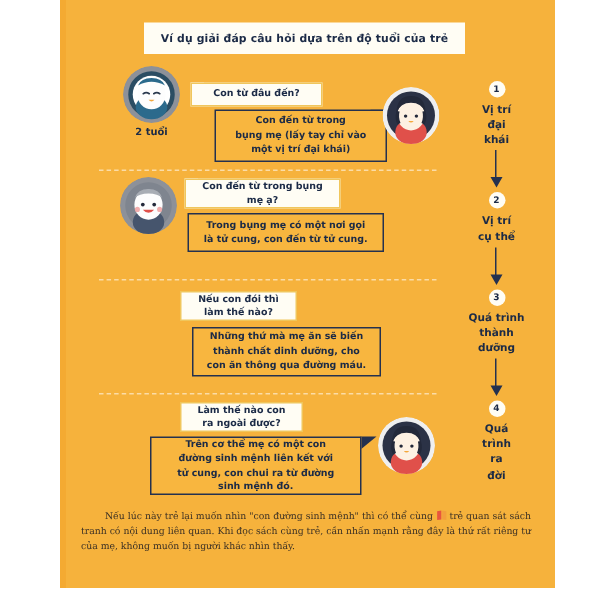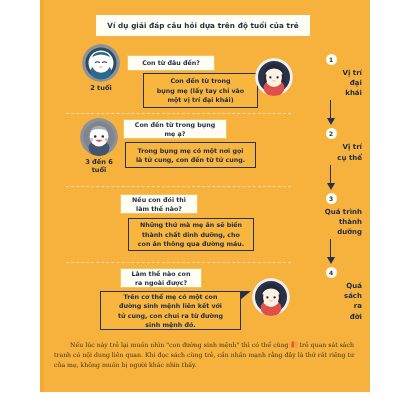--- a/index.html
+++ b/index.html
@@ -115,21 +115,21 @@
   .step{position:relative;width:62px;text-align:center;}
   .step-num{
     width:11px;height:11px;border-radius:50%;
     background:#fffdf4;color:#1b2a46;
     font-size:6px;font-weight:bold;
     display:flex;align-items:center;justify-content:center;
     margin:0 auto 3px auto;
   }
   .step-label{
     font-size:7px;font-weight:bold;color:#1b2a46;
-    line-height:1.45;white-space:pre-line;text-align:right;
+    line-height:1.45;white-space:pre-line;
   }
   .rail-arrow{
     position:relative;width:62px;height:30px;
   }
   .rail-arrow .shaft{
     position:absolute;left:30px;top:2px;width:1.4px;height:20px;background:#24314f;
   }
   .rail-arrow .head{
     position:absolute;left:26.5px;top:20px;
     width:0;height:0;
@@ -224,22 +224,20 @@
       <ellipse cx="19" cy="30" rx="10.5" ry="8.5" fill="#46556d"></ellipse>
       <ellipse cx="19" cy="18.5" rx="9.4" ry="10" fill="#fdfdfd"></ellipse>
       <path d="M9.8 14 q2 -6 9.2 -6 q7.2 0 9.2 6 q-3 -3 -9.2 -3 q-6.2 0 -9.2 3z" fill="#a8adb5"></path>
       <circle cx="15.2" cy="18.4" r="1.25" fill="#23293a"></circle>
       <circle cx="22.8" cy="18.4" r="1.25" fill="#23293a"></circle>
       <circle cx="11.6" cy="21.6" r="1.7" fill="#f0a0a0" opacity=".85"></circle>
       <circle cx="26.4" cy="21.6" r="1.7" fill="#f0a0a0" opacity=".85"></circle>
       <path d="M15.2 21.8 q3.8 4.2 7.6 0 z" fill="#e0504a"></path>
     </svg>
   </div>
-  <div class="avatar-label" style="left:72px;top:158px;width:54px;">3 đến 6
-tuổi</div>
 
   <div class="q-tail" style="left:123px;top:119px;"></div>
   <div class="q-bubble" style="left:123px;top:119px;width:104px;height:20px;">
     <span class="txt" style="white-space:pre-line;">Con đến từ trong bụng
 mẹ ạ?</span>
   </div>
 
   <div class="a-tail" style="left:245px;top:142px;"></div>
   <div class="a-bubble" style="left:125px;top:142px;width:131px;height:26px;">
     <span class="txt" style="white-space:pre-line;">Trong bụng mẹ có một nơi gọi
@@ -318,21 +316,21 @@
 thành
 dưỡng</div>
     </div>
     <div class="rail-arrow">
       <div class="shaft"></div>
         <div class="head"></div>
     </div>
     <div class="step">
       <div class="step-num">4</div>
       <div class="step-label">Quá
-sách
+trình
 ra
 đời</div>
     </div>
   </div>
 
   <div class="footer">
     <span>Nếu lúc này trẻ lại muốn nhìn "con đường sinh mệnh" thì có thể cùng</span><svg class="book-icon" viewBox="0 0 10 10">
         <path d="M0.6 1.2 L4.6 0.4 L4.6 9 L0.6 9.6 Z" fill="#e8553d"></path>
         <path d="M5.4 0.4 L9.4 1.2 L9.4 9.6 L5.4 9 Z" fill="#f2a03c"></path>
       </svg>

